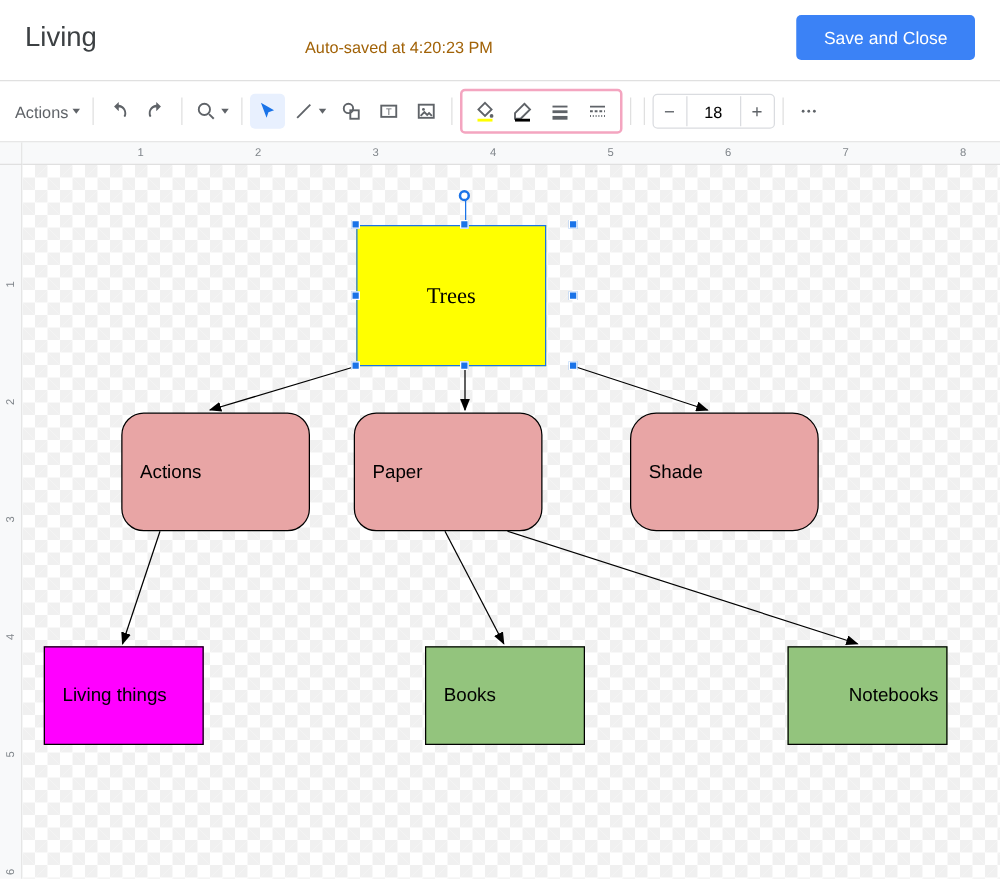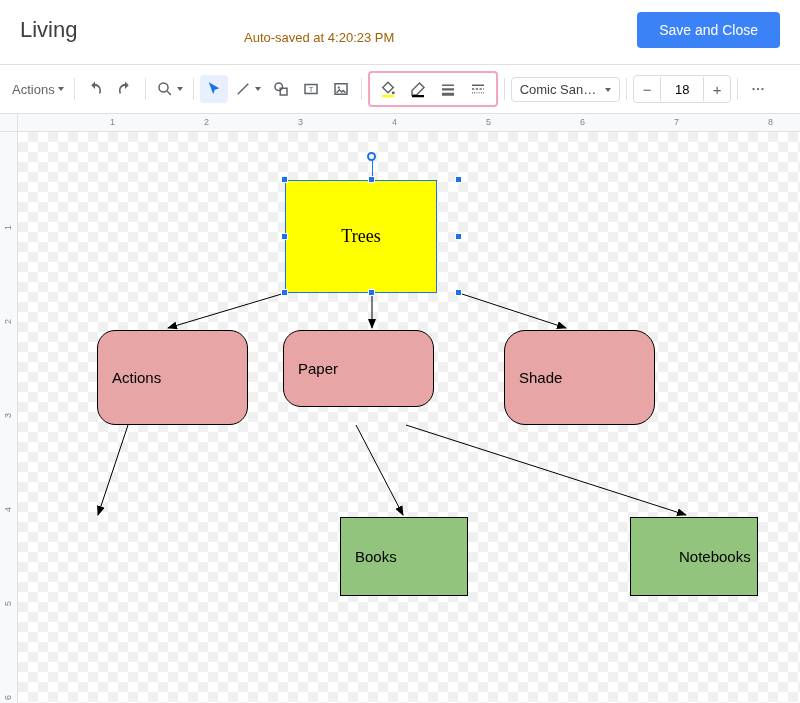--- a/index.html
+++ b/index.html
@@ -140,24 +140,20 @@
     <button class="tb-btn">
         <svg viewBox="0 0 24 24">
           <line x1="4" y1="7" x2="20" y2="7" stroke="#5f6368" stroke-width="2"></line>
           <line x1="4" y1="12" x2="20" y2="12" stroke="#5f6368" stroke-width="2" stroke-dasharray="3 2"></line>
           <line x1="4" y1="17" x2="20" y2="17" stroke="#5f6368" stroke-width="2" stroke-dasharray="1 2"></line>
         </svg>
       </button>
   </div>
 
   <div class="tb-sep"></div>
-  <div class="font-box">
-      <span>Comic San…</span>
-      <span class="tb-caret"></span>
-    </div>
   <div class="tb-sep"></div>
   <div class="size-box">
     <button>−</button>
     <input value="18" style="">
     <button>+</button>
   </div>
   <div class="tb-sep"></div>
   <button class="tb-btn">
       <svg viewBox="0 0 24 24">
         <circle cx="6" cy="12" r="1.5" fill="#5f6368"></circle>
@@ -214,27 +210,30 @@
     <div class="handle" style="left:437px; top:44px;"></div>
     <div class="handle" style="left:263px; top:101px;"></div>
     <div class="handle" style="left:437px; top:101px;"></div>
     <div class="handle" style="left:263px; top:157px;"></div>
     <div class="handle" style="left:350px; top:157px;"></div>
     <div class="handle" style="left:437px; top:157px;"></div>
 
     <div class="node rounded" style="left:79px; top:198px; width:151px; height:95px;">
         <span>Actions</span>
       </div>
-    <div class="node rounded" style="left:265px; top:198px; width:151px; height:77px;">
+    <div class="node rounded" style="left:265px; top:198px; width:151px; height:95px;">
         <span>Paper</span>
       </div>
     <div class="node rounded" style="left:486px; top:198px; width:151px; height:95px;border-radius:21px;">
         <span>Shade</span>
       </div>
 
+    <div class="node magenta" style="left:17px; top:385px; width:128px; height:79px;">
+        <span>Living things</span>
+      </div>
     <div class="node green" style="left:322px; top:385px; width:128px; height:79px;">
         <span>Books</span>
       </div>
     <div class="node green" style="left:612px; top:385px; width:128px; height:79px;padding-left:48px;">
         <span>Notebooks</span>
       </div>
 
   </div>
 </div>
 

